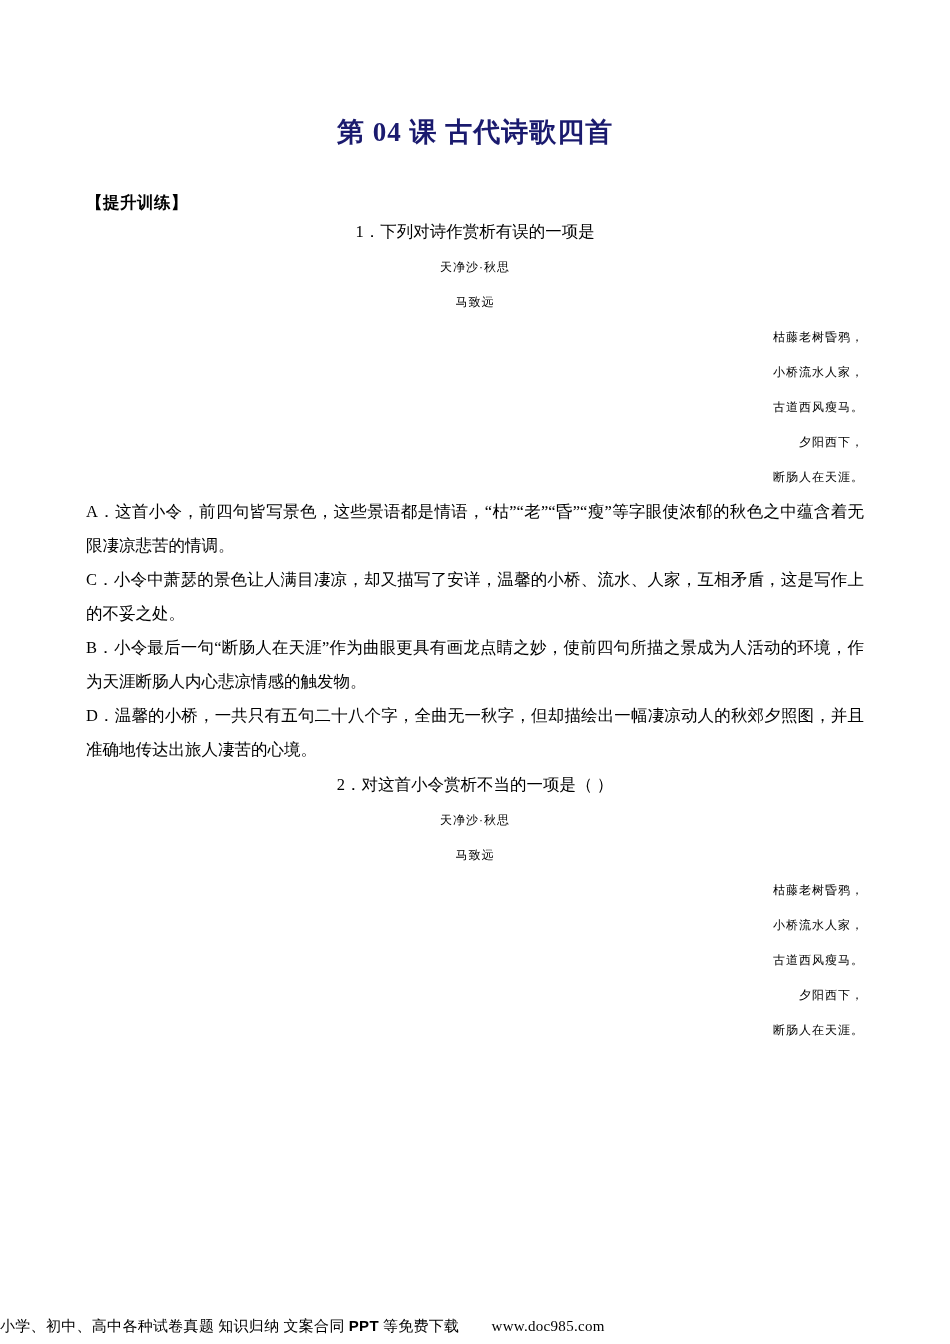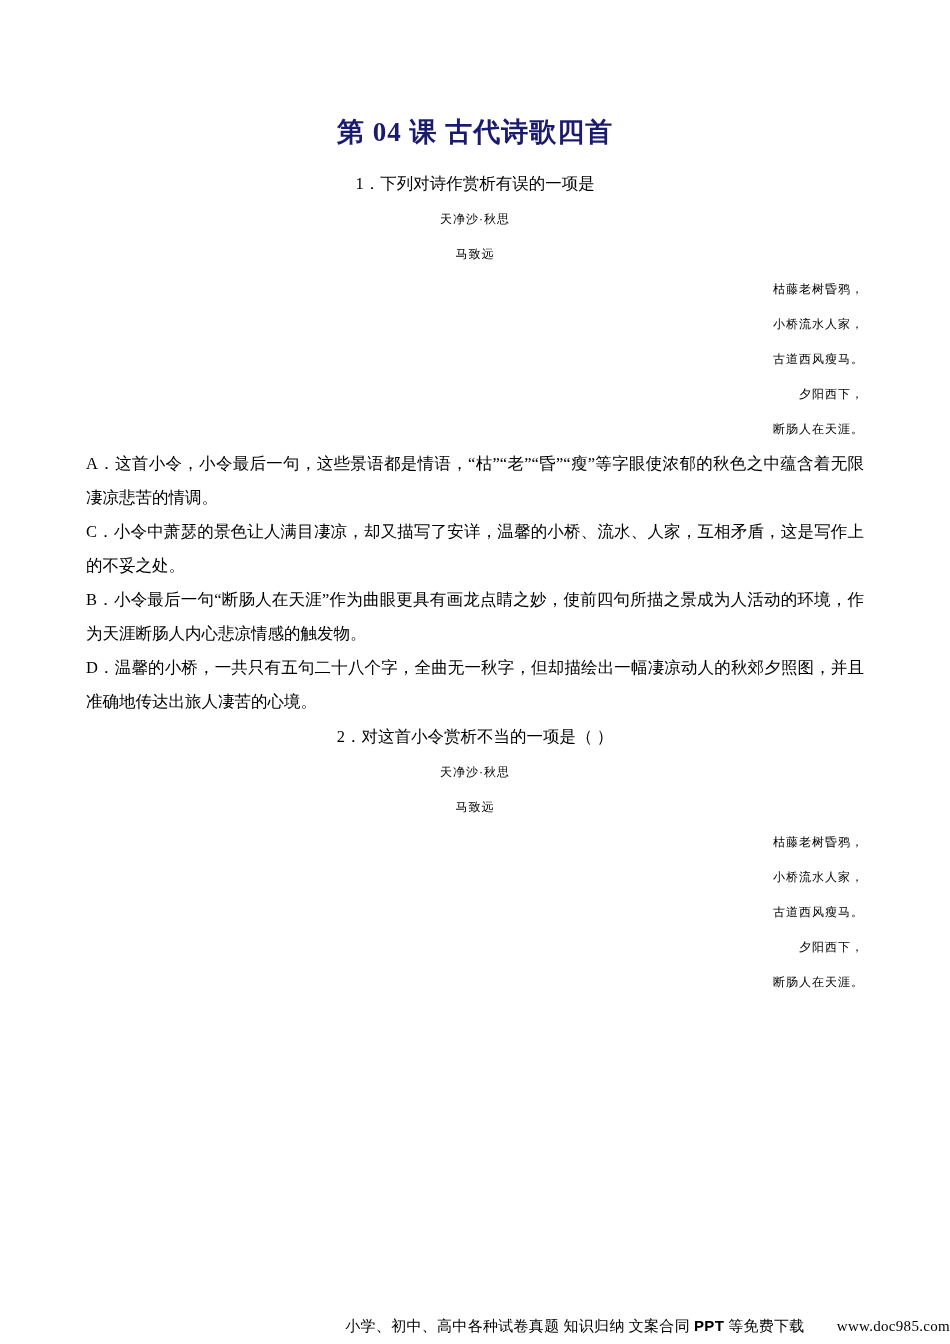--- a/index.html
+++ b/index.html
@@ -70,54 +70,55 @@
     font-size: 16.5px;
     line-height: 34px;
     margin: 0;
     text-align: justify;
   }
   .footer {
     position: absolute;
     left: 0;
     right: 0;
     bottom: 122px;
-    text-align: right;
+    text-align: left;
     font-size: 15px;
     letter-spacing: 0.3px;
   }
   .footer .brand {
     font-weight: bold;
     font-family: "Liberation Sans", sans-serif;
   }
   .footer .url {
     font-family: "Liberation Serif", "DejaVu Serif", serif;
   }
 </style>
 </head>
 <body>
 
 <div class="page">
 
   <h1 class="title">第 04 课  古代诗歌四首</h1>
 
+  <div class="section-label">【提升训练】</div>
 
 
   <div class="qline">1．下列对诗作赏析有误的一项是</div>
 
   <div class="poem">
     <div class="ptitle">天净沙·秋思</div>
     <div class="pauthor">马致远</div>
     <div class="pverse">枯藤老树昏鸦，</div>
     <div class="pverse">小桥流水人家，</div>
     <div class="pverse">古道西风瘦马。</div>
     <div class="pverse">夕阳西下，</div>
     <div class="pverse">断肠人在天涯。</div>
   </div>
 
-  <div class="opt">A．这首小令，小令最后一句，这些景语都是情语，“枯”“老”“昏”“瘦”等字眼使浓郁的秋色之中蕴含着无限凄凉悲苦的情调。</div>
+  <div class="opt">A．这首小令，前四句皆写景色，这些景语都是情语，“枯”“老”“昏”“瘦”等字眼使浓郁的秋色之中蕴含着无限凄凉悲苦的情调。</div>
   <div class="opt">C．小令中萧瑟的景色让人满目凄凉，却又描写了安详，温馨的小桥、流水、人家，互相矛盾，这是写作上的不妥之处。</div>
   <div class="opt">B．小令最后一句“断肠人在天涯”作为曲眼更具有画龙点睛之妙，使前四句所描之景成为人活动的环境，作为天涯断肠人内心悲凉情感的触发物。</div>
   <div class="opt">D．温馨的小桥，一共只有五句二十八个字，全曲无一秋字，但却描绘出一幅凄凉动人的秋郊夕照图，并且准确地传达出旅人凄苦的心境。</div>
 
   <div class="qline">2．对这首小令赏析不当的一项是（    ）</div>
 
   <div class="poem">
     <div class="ptitle">天净沙·秋思</div>
     <div class="pauthor">马致远</div>
     <div class="pverse">枯藤老树昏鸦，</div>

